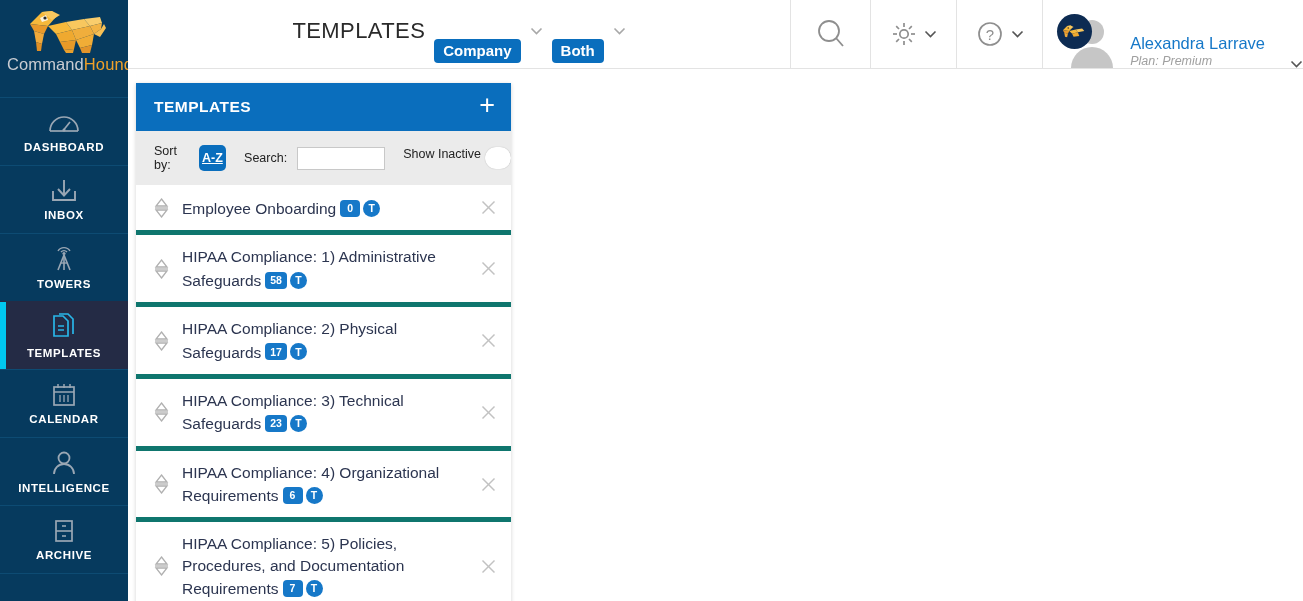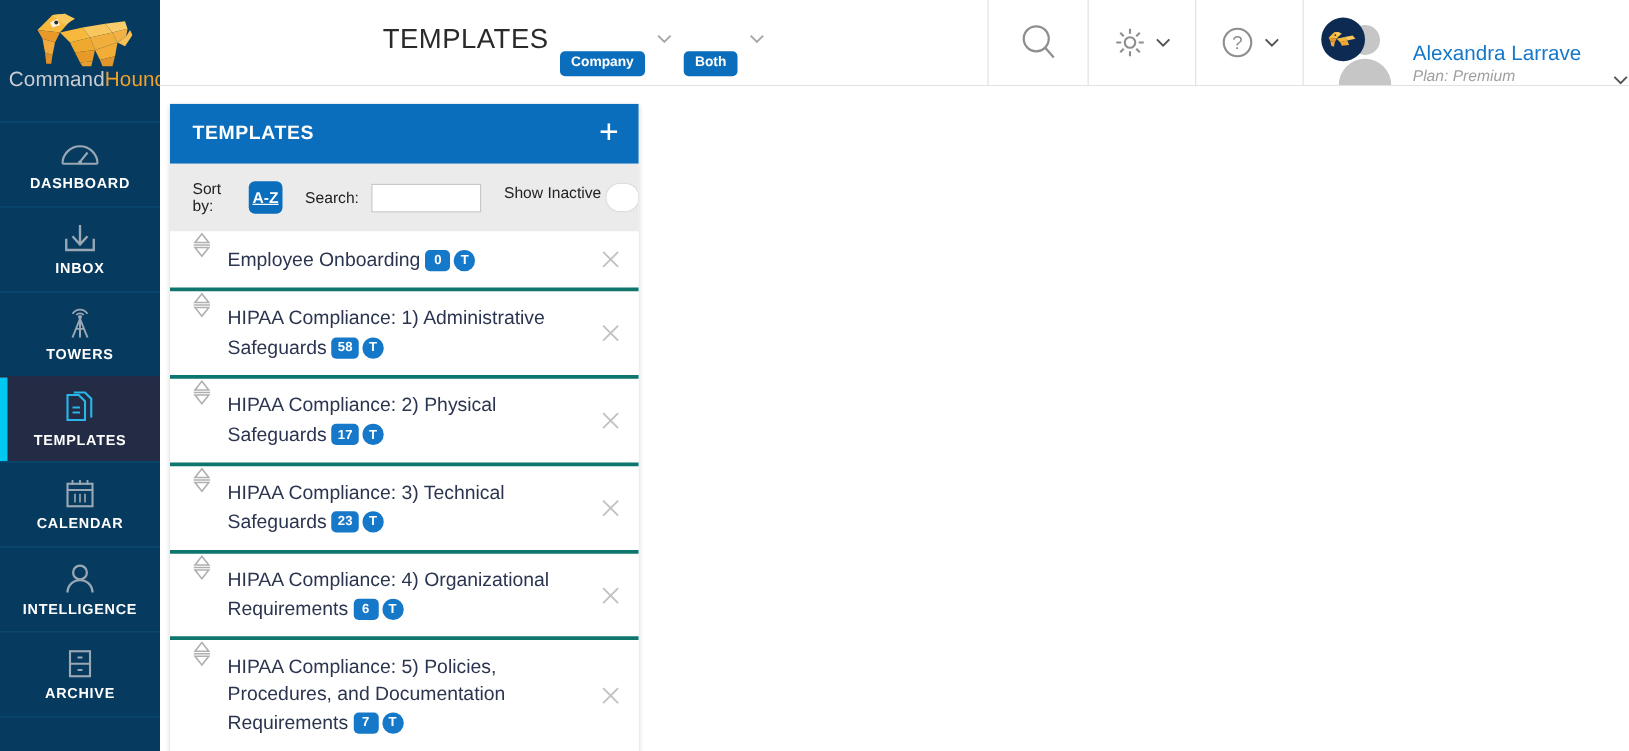--- a/index.html
+++ b/index.html
@@ -76,21 +76,21 @@
     display: flex; align-items: center; justify-content: center;
     gap: 9px;
     padding-bottom: 6px;
   }
   .page-title {
     font-size: 22px; color: #2a2a2a; letter-spacing: .4px;
   }
   .pill {
     background: #0a6ebd; color: #fff;
     border-radius: 4px;
-    font-size: 11px; font-weight: bold;
+    font-size: 15px; font-weight: bold;
     padding: 4px 9px 5px;
     line-height: 1;
     cursor: pointer;
     margin-top: 40px;
   }
   .chev {
     width: 13px; height: 8px; display: block; cursor: pointer;
   }
   .topbar-tool {
     width: 80px;
@@ -172,22 +172,22 @@
   .toggle-label { font-size: 12.5px; color: #222; margin-right: 4px; white-space: nowrap; }
   .toggle {
     width: 26px; height: 22px; border-radius: 11px;
     background: #ffffff;
     box-shadow: 0 0 1px rgba(0,0,0,.3);
     cursor: pointer;
   }
 
   .list { background: #fff; }
   .row {
-    display: flex; 
-    border-bottom: 3px solid #0f766e;
+    display: flex; align-items: center;
+    border-bottom: 5px solid #0f766e;
     padding: 0 6px 0 14px;
     min-height: 48px;
     cursor: pointer;
   }
   .handle { flex: 0 0 22px; display: flex; justify-content: center; cursor: grab; }
   .row-body {
     flex: 1; min-width: 0;
     padding: 11px 4px 11px 10px;
     font-size: 15.5px; color: #2c3550;
     line-height: 1.38;

